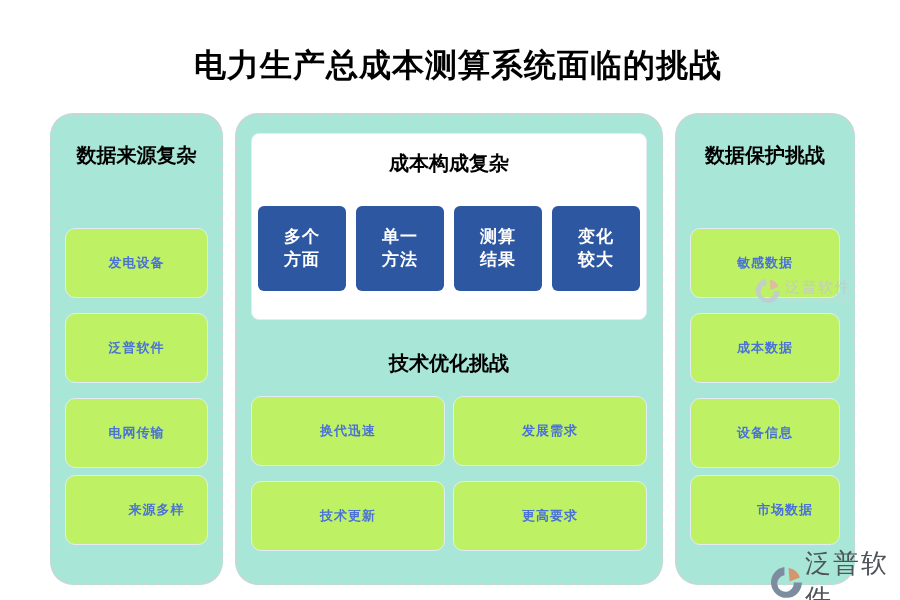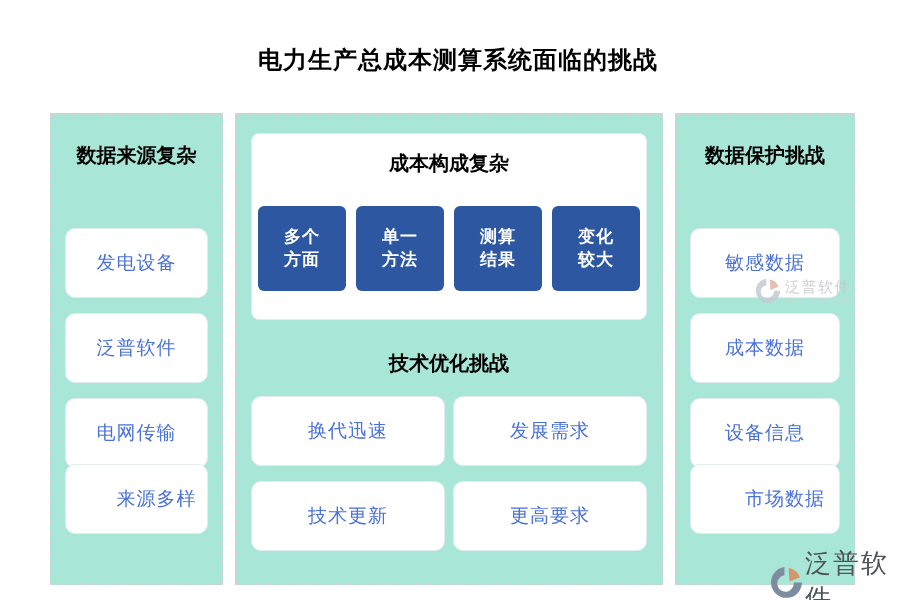--- a/index.html
+++ b/index.html
@@ -10,66 +10,66 @@
   }
   .stage {
     position: relative;
     width: 900px; height: 600px;
     background: #ffffff;
   }
   .title {
     position: absolute;
     top: 44px; left: 16px; right: 0;
     text-align: center;
-    font-size: 24px;
+    font-size: 32px;
     font-weight: bold;
     color: #000000;
     letter-spacing: 1px;
   }
   .panel {
     position: absolute;
     top: 113px;
     height: 472px;
     background: #a8e6d7;
     border: 2px dashed #cfd3d4;
-    border-radius: 0;
+    border-radius: 23px;
   }
   .panel-left   { left: 50px;  width: 173px; }
   .panel-middle { left: 235px; width: 428px; }
   .panel-right  { left: 675px; width: 180px; }
 
   .panel-heading {
     position: absolute;
     top: 27px; left: 0; right: 0;
     text-align: center;
     font-size: 20px;
     font-weight: bold;
     color: #000000;
   }
   .card {
-    background: #ffffff;
+    background: #bef264;
     border: 1px solid #e3ecf5;
     border-radius: 10px;
     display: flex;
     align-items: center;
     justify-content: center;
-    font-size: 19px;
-    font-weight: normal;
+    font-size: 13px;
+    font-weight: bold;
     color: #4a72d6;
     letter-spacing: 1px;
   }
   .side-card {
     position: absolute;
     left: 13px; right: 13px;
     height: 70px;
   }
   .side-card.pos-0 { top: 113px; }
   .side-card.pos-1 { top: 198px; }
   .side-card.pos-2 { top: 283px; }
-  .side-card.pos-3 { top: 349px; padding-left: 40px; }
+  .side-card.pos-3 { top: 360px; padding-left: 40px; }
 
   .white-box {
     position: absolute;
     top: 18px; left: 14px; right: 14px;
     height: 187px;
     background: #ffffff;
     border: 1px solid #e3ecf5;
     border-radius: 8px;
   }
   .box-heading {

